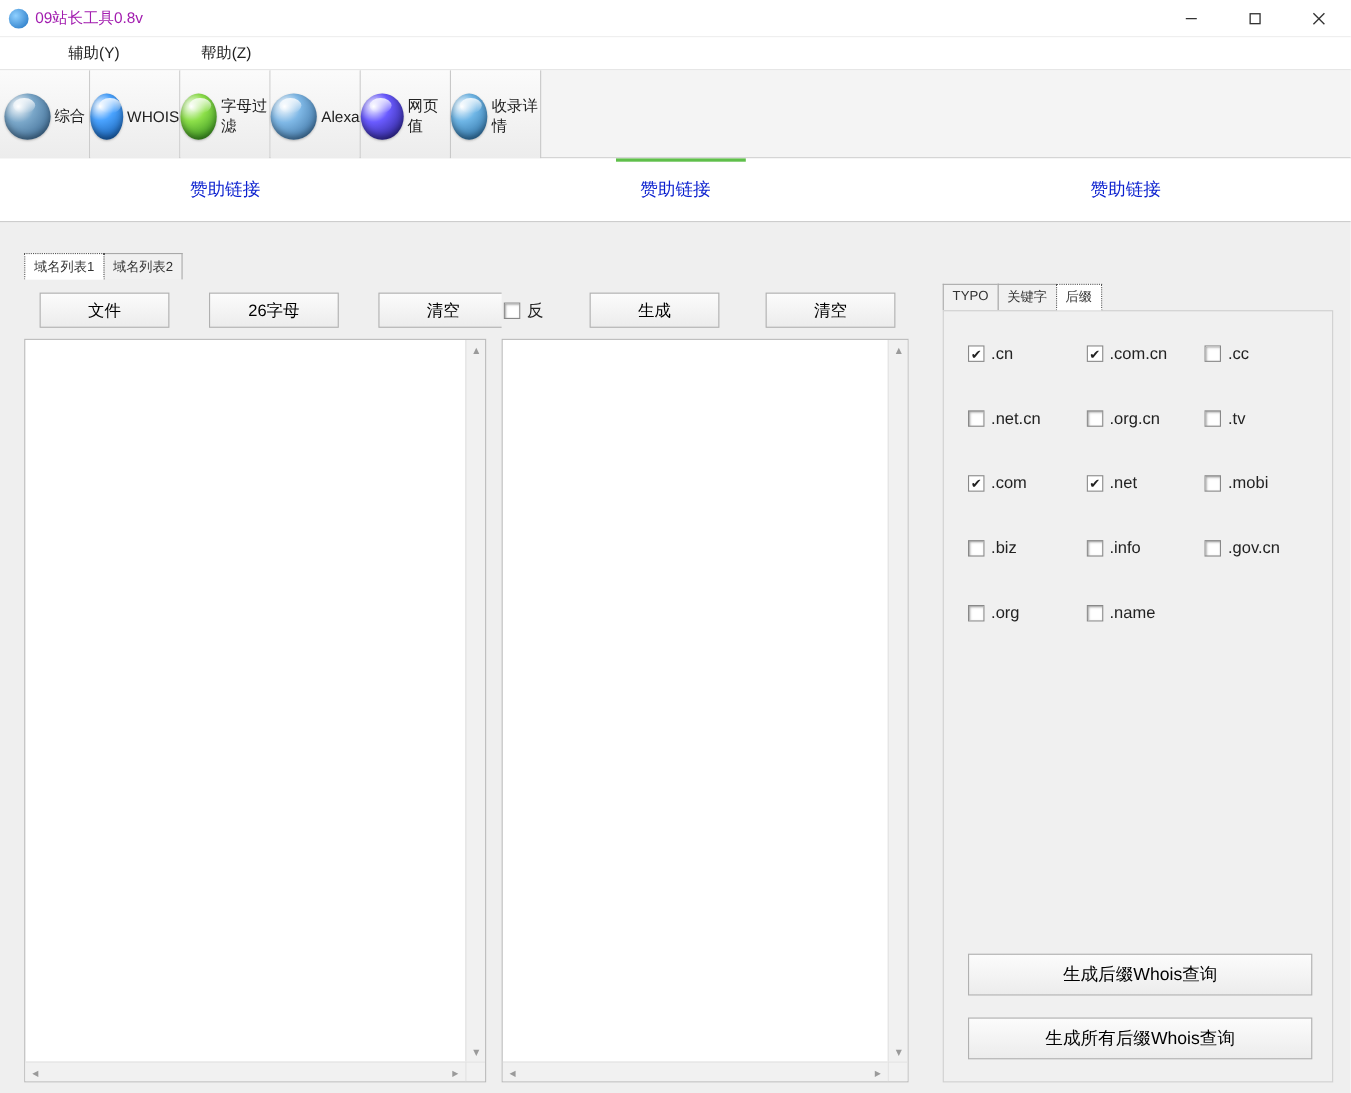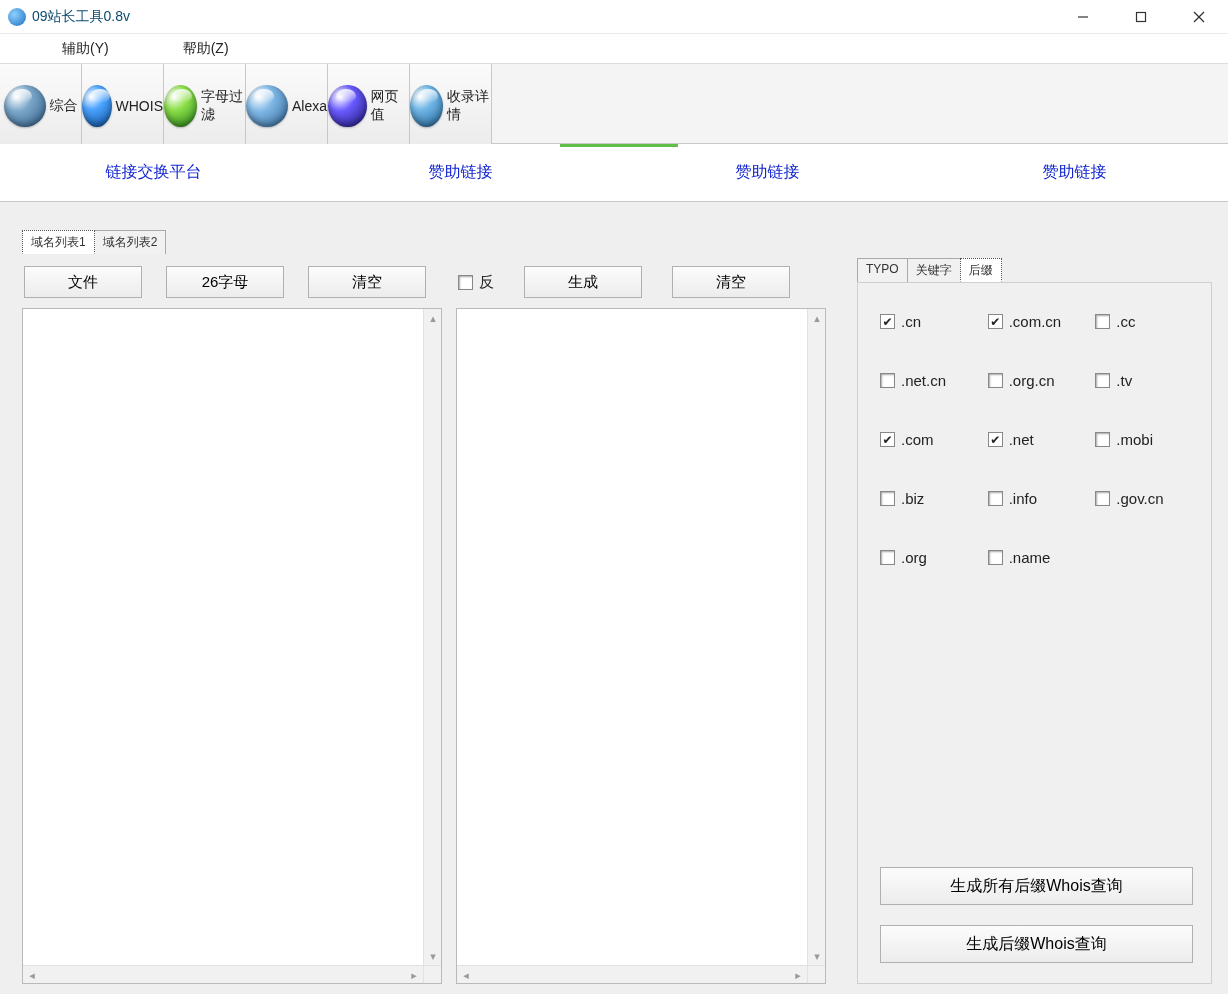--- a/index.html
+++ b/index.html
@@ -23,21 +23,21 @@
     background: #fff;
     border-bottom: 1px solid #e9e9e9;
   }
   .titlebar-left { display: flex; align-items: center; gap: 6px; }
   .app-icon {
     width: 18px; height: 18px;
     border-radius: 50%;
     background: radial-gradient(circle at 35% 35%, #8fd0ff, #1b6fbf);
     display: inline-block;
   }
-  .title-text { font-size: 14px; color: #0c4a6e; text-align: center; }
+  .title-text { font-size: 14px; color: #a21caf; text-align: center; }
   .window-controls { display: flex; height: 100%; }
   .win-btn {
     width: 58px; height: 100%;
     display: flex; align-items: center; justify-content: center;
     color: #333; font-family: Arial, sans-serif;
   }
   .win-btn svg { stroke: #333; stroke-width: 1.2; fill: none; }
 
   
   .menubar {
@@ -140,21 +140,21 @@
   .btnrow { display:flex; gap: 24px; margin: 8px 2px 10px 2px; align-items:center; }
   .btn {
     height: 32px;
     border: 1px solid #b0b0b0;
     background: linear-gradient(#fcfcfc,#ececec);
     display:flex; align-items:center; justify-content:center;
     font-size: 15px;
     padding: 0 6px;
     min-width: 100px;
   }
-  .btn.big { min-width: 118px; }
+  .btn.big { min-width: 118px; margin-left: 12px; }
 
   .listbox {
     flex:1;
     border: 1px solid #b9b9b9;
     background: #fff;
     position: relative;
     overflow: hidden;
   }
   .sb-v {
     position:absolute; right:0; top:0; bottom:18px; width:18px;
@@ -257,23 +257,20 @@
     <span>网页值</span>
   </div>
   <div class="tool-btn">
     <span class="tool-icon" style="--mid:#6fb6e6;--dark:#1e5e91"></span>
     <span>收录详情</span>
   </div>
 </div>
 
 <div class="linkbar">
   <span class="greenline"></span>
-  <div class="link-slot">
-      <span class="link-text">链接交换平台</span>
-    </div>
   <div class="link-slot">
       <span class="link-text">赞助链接</span>
     </div>
   <div class="link-slot">
       <span class="link-text">赞助链接</span>
     </div>
   <div class="link-slot">
       <span class="link-text">赞助链接</span>
     </div>
 </div>
@@ -392,18 +389,18 @@
             <span class="box shadowed"></span>
             <span>.org</span>
           </label>
         <label class="chk">
             <span class="box shadowed"></span>
             <span>.name</span>
           </label>
         <span></span>
       </div>
 
+      <div class="gen-btn">生成后缀Whois查询</div>
       <div class="gen-btn">生成所有后缀Whois查询</div>
-      <div class="gen-btn">生成后缀Whois查询</div>
     </div>
   </div>
 
 </div>
 
 </body></html>

